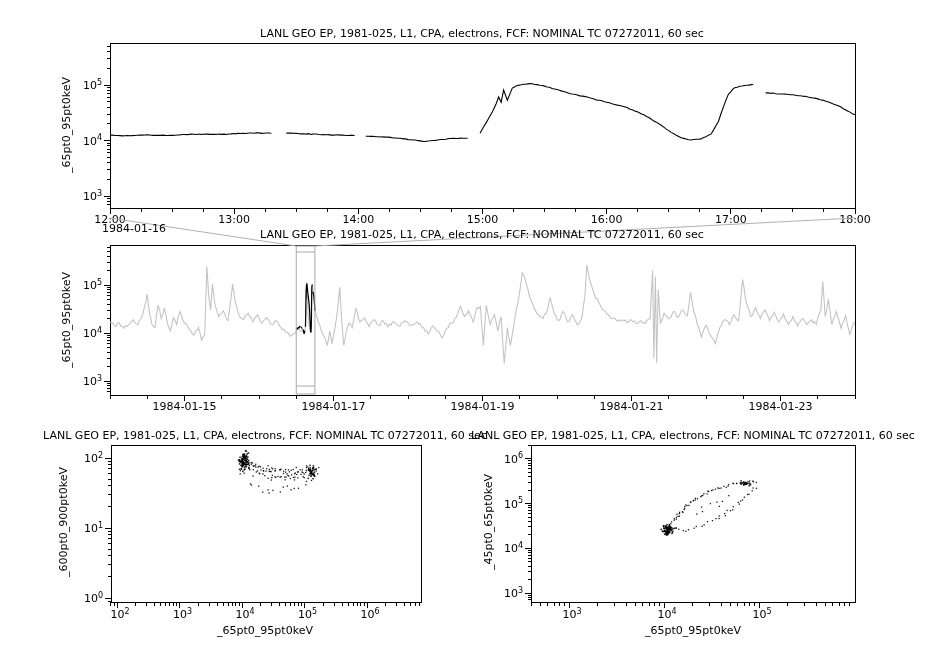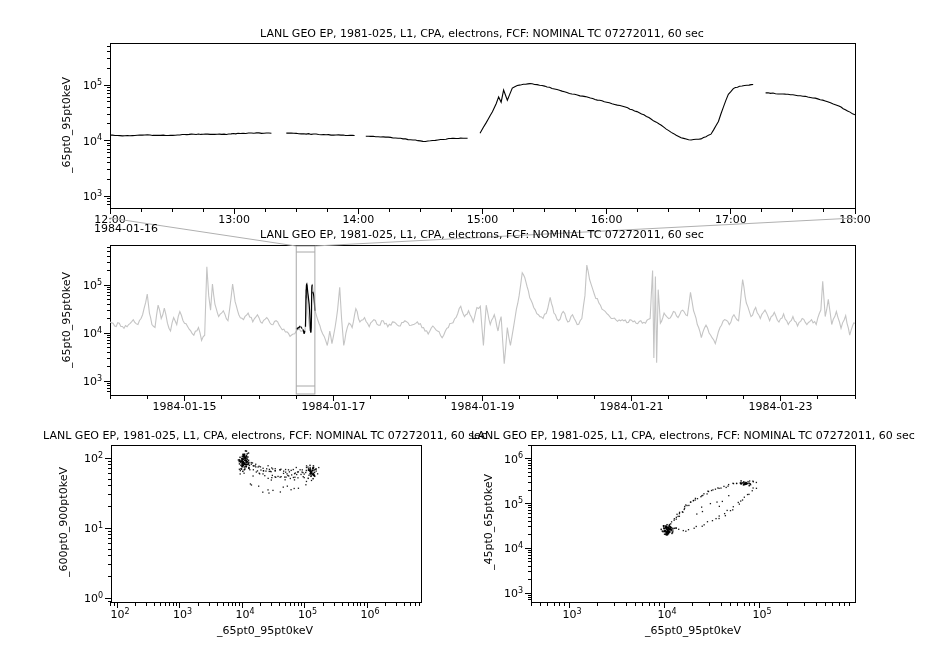--- a/index.html
+++ b/index.html
@@ -814,16 +814,16 @@
   <div class="lbl ctr" style="left:482px;top:27px;">LANL GEO EP, 1981-025, L1, CPA, electrons, FCF: NOMINAL TC 07272011, 60 sec</div>
   <div class="lbl ctr" style="left:482px;top:228px;">LANL GEO EP, 1981-025, L1, CPA, electrons, FCF: NOMINAL TC 07272011, 60 sec</div>
   <div class="lbl ctr" style="left:265px;top:429px;">LANL GEO EP, 1981-025, L1, CPA, electrons, FCF: NOMINAL TC 07272011, 60 sec</div>
   <div class="lbl ctr" style="left:693px;top:429px;">LANL GEO EP, 1981-025, L1, CPA, electrons, FCF: NOMINAL TC 07272011, 60 sec</div>
 
   <div class="lbl yrot" style="left:66px;top:125px;">_65pt0_95pt0keV</div>
   <div class="lbl yrot" style="left:66px;top:320px;">_65pt0_95pt0keV</div>
   <div class="lbl yrot" style="left:63px;top:522px;">_600pt0_900pt0keV</div>
   <div class="lbl yrot" style="left:488px;top:522px;">_45pt0_65pt0keV</div>
 
-  <div class="lbl" style="left:94px;top:222px;">1984-01-16</div>
+  <div class="lbl" style="left:102px;top:222px;">1984-01-16</div>
   <div class="lbl ctr" style="left:265px;top:624px;">_65pt0_95pt0keV</div>
   <div class="lbl ctr" style="left:693px;top:624px;">_65pt0_95pt0keV</div>
 </div>
 
 </body></html>

